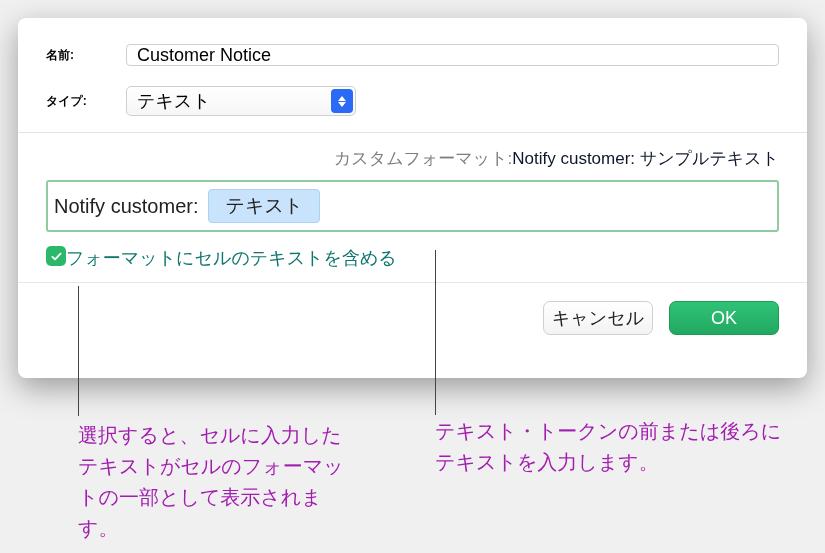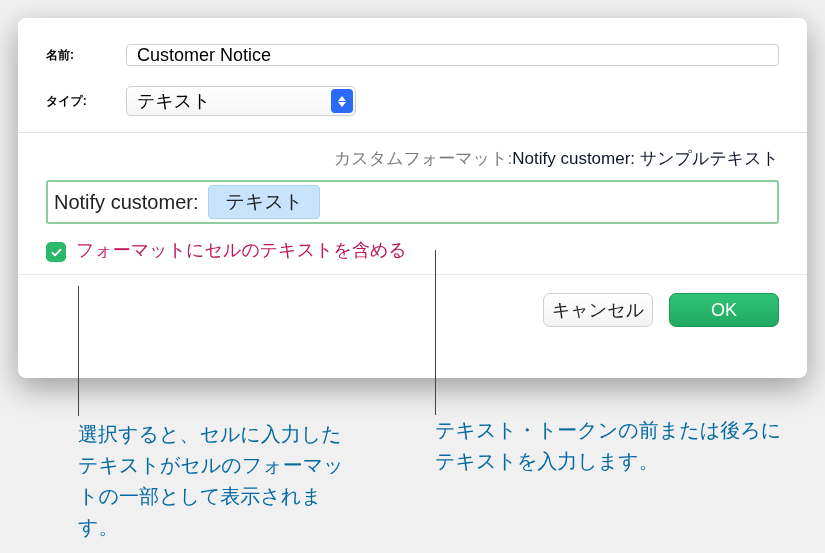--- a/index.html
+++ b/index.html
@@ -105,21 +105,21 @@
       color: #7d7d7d;
     }
     .subheader .right {
       color: #0f172a;
     }
     .format-field {
       margin: 4px 28px 10px 28px;
       border: 2px solid #8ecba1;
       border-radius: 3px;
       background: #fff;
-      height: 44px;
+      height: 52px;
       display: flex;
       align-items: center;
       padding: 0 6px;
       gap: 10px;
       position: relative;
     }
     .format-prefix {
       font-size: 20px;
       color: #222;
     }
@@ -127,25 +127,24 @@
       background: #c8e3fb;
       border: 1px solid #a9d2f3;
       border-radius: 4px;
       padding: 3px 16px;
       font-size: 19px;
       color: #222;
       cursor: pointer;
     }
     .checkbox-row {
       display: flex;
-      align-items: flex-end;
-      gap: 10px;
+      align-items: flex-start;
       padding: 4px 28px 12px 28px;
       font-size: 18px;
-      color: #be185d;
+      color: #0f766e;
     }
     .checkbox {
       width: 20px;
       height: 20px;
       border-radius: 5px;
       background: #2cb86b;
       display: flex;
       align-items: center;
       justify-content: center;
       cursor: pointer;
@@ -193,23 +192,22 @@
     }
     .line-v2 {
       left: 435px;
       top: 250px;
       width: 1px;
       height: 165px;
     }
     .callout-text {
       position: absolute;
       font-size: 20px;
-      color: #0369a1;
+      color: #a21caf;
       line-height: 1.55;
-      font-family: Liberation Mono, monospace;
     }
     .callout-left {
       left: 78px;
       top: 420px;
       width: 280px;
     }
     .callout-right {
       left: 435px;
       top: 416px;
       width: 360px;

